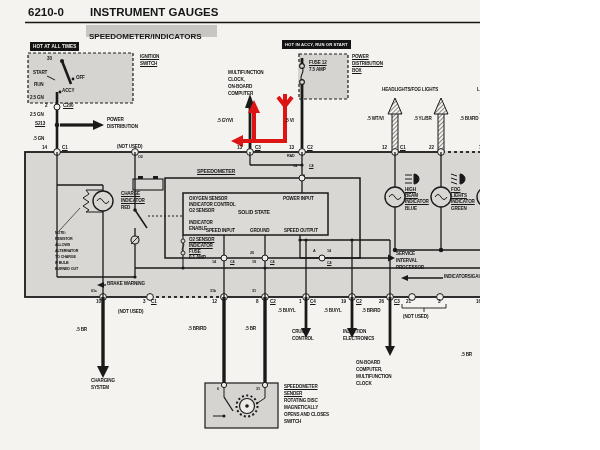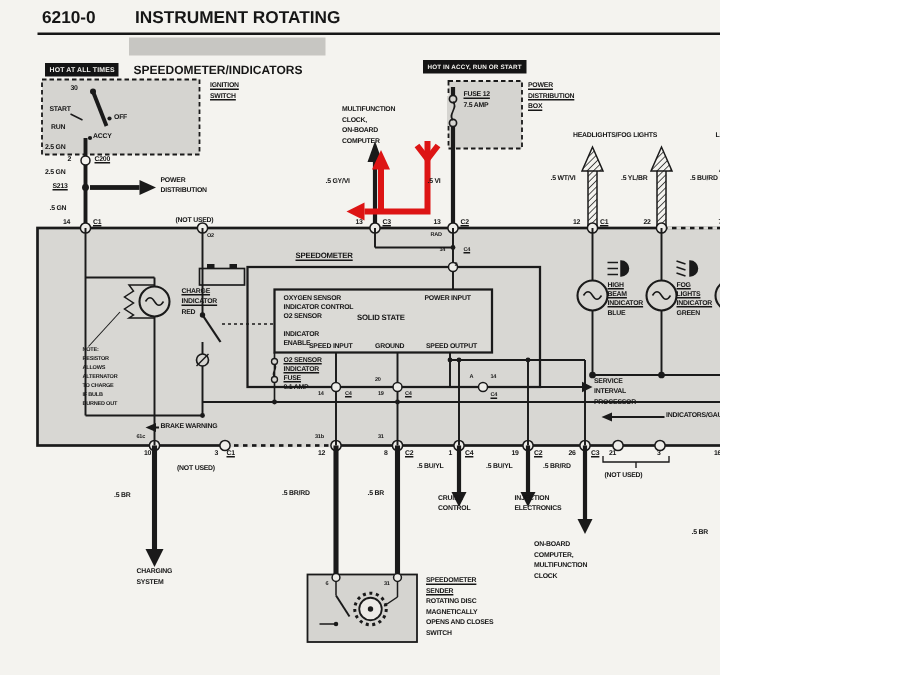--- a/index.html
+++ b/index.html
@@ -18,23 +18,23 @@
   .graybar{position:absolute;background:#c7c6c2;}
   svg{position:absolute;left:0;top:0;}
   #labels{position:absolute;left:0;top:0;width:600px;height:450px;}
 </style>
 </head>
 <body>
 
 <div id="page">
 
   <div class="lbl t11" style="left:28px;top:6px;">6210-0</div>
-  <div class="lbl t11" style="left:90px;top:6px;">INSTRUMENT ROTATING</div>
+  <div class="lbl t11" style="left:90px;top:6px;">INSTRUMENT GAUGES</div>
   <div class="graybar" style="left:86px;top:25px;width:131px;height:12px;"></div>
-  <div class="lbl s8" style="left:89px;top:43px;">SPEEDOMETER/INDICATORS</div>
+  <div class="lbl s8" style="left:89px;top:33px;">SPEEDOMETER/INDICATORS</div>
 
   <div class="blackbox" style="left:30px;top:42px;">HOT AT ALL TIMES</div>
   <div class="blackbox" style="left:282px;top:40px;font-size:4.2px;">HOT IN ACCY, RUN OR START</div>
 
   <svg width="600" height="450">
     <defs>
       <pattern id="hatch" width="3" height="3" patternTransform="rotate(45)" patternUnits="userSpaceOnUse">
         <rect width="3" height="3" fill="#f4f3ef"></rect>
           <line x1="0" y1="0" x2="0" y2="3" stroke="#1a1a1a" stroke-width="1"></line>
       </pattern>

